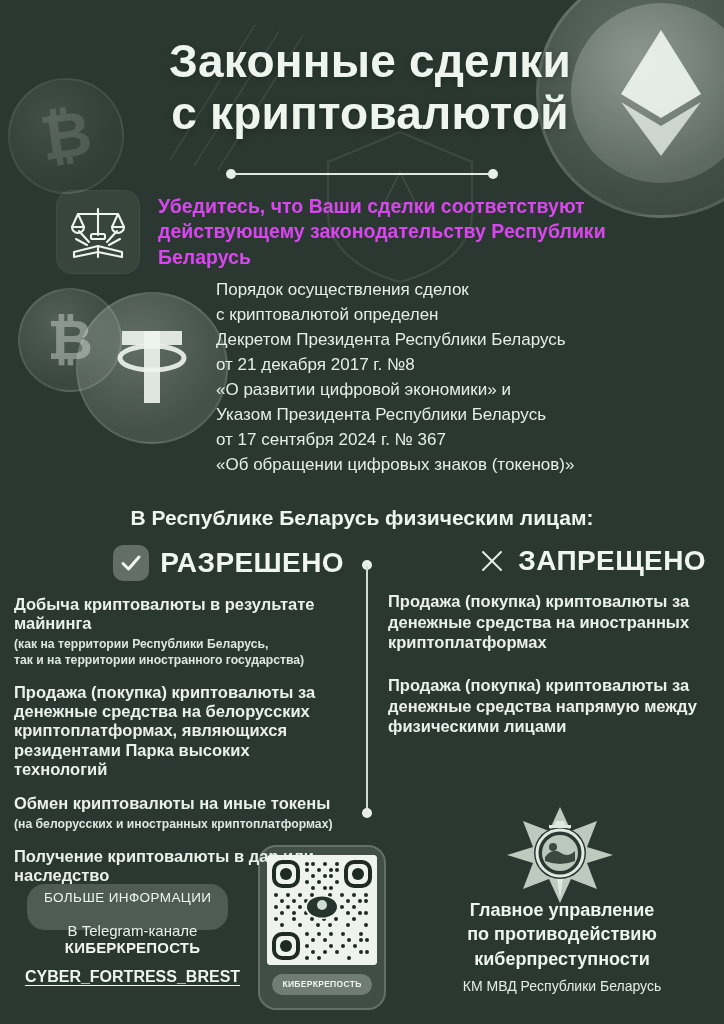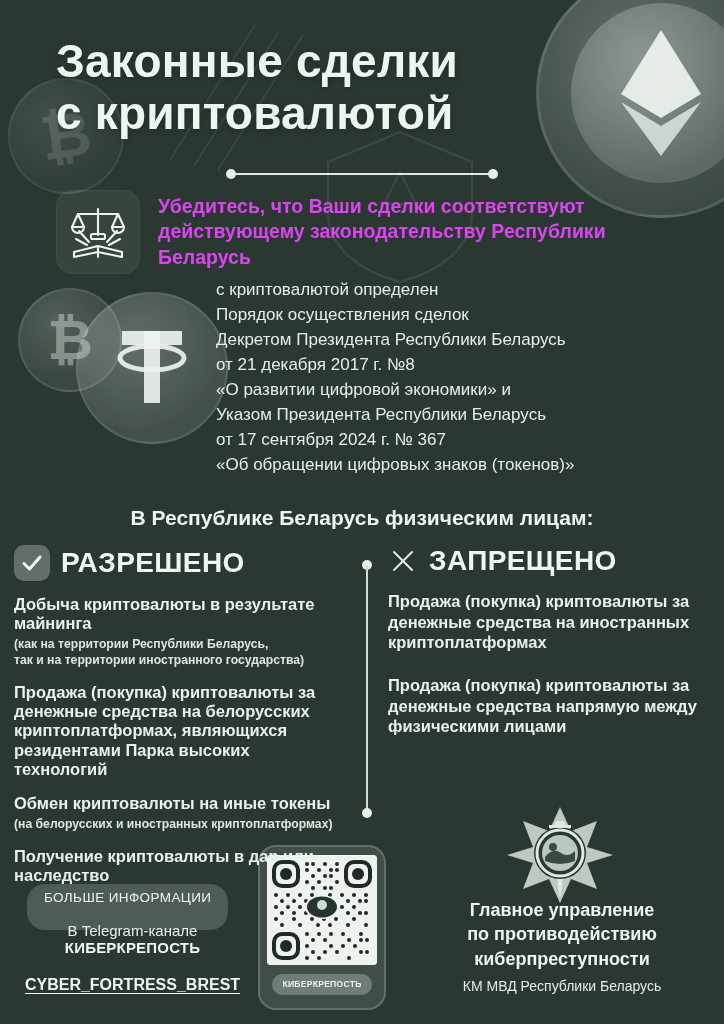--- a/index.html
+++ b/index.html
@@ -45,21 +45,21 @@
   .coin-usdt {
     width:152px; height:152px; left:76px; top:292px;
     background:radial-gradient(circle at 40% 34%, rgba(225,235,228,.30), rgba(225,235,228,.14) 66%);
     border:2px solid rgba(225,235,228,.12);
   }
 
   .streaks { position:absolute; left:160px; top:20px; width:200px; height:150px; opacity:.22; }
   .ghost-shield { position:absolute; left:300px; top:120px; width:200px; height:170px; opacity:.10; }
 
   
-  .title-wrap { position:absolute; left:16px; right:0; top:36px; text-align:left; padding:0 40px; }
+  .title-wrap { position:absolute; left:16px; right:0; top:36px; text-align:center; padding:0 40px; }
   .title {
     font-size:46px; font-weight:700; line-height:1.12; letter-spacing:.2px;
     color:#eef5ef; text-shadow:0 2px 6px rgba(0,0,0,.25);
   }
   .divider { position:absolute; left:50%; top:168px; transform:translateX(-50%); width:272px; height:12px; }
   .divider .bar { position:absolute; left:8px; right:8px; top:5px; height:2px; background:#dfe9e1; }
   .divider .dot { position:absolute; top:1px; width:10px; height:10px; border-radius:50%; background:#e8efe9; }
   .divider .dot.l { left:0; } .divider .dot.r { right:0; }
 
   
@@ -75,21 +75,21 @@
   .legal { position:absolute; left:216px; top:278px; right:30px; font-size:17px; line-height:1.47; color:#e6eee8; font-weight:500; }
 
   
   .section-head { position:absolute; left:0; right:0; top:506px; text-align:center; font-size:21px; font-weight:700; color:#eef5ef; }
 
   
   .cols { position:absolute; left:0; right:0; top:545px; display:flex; }
   .col { width:50%; padding:0 18px 0 14px; }
   .col.right { padding-left:26px; }
 
-  .col-head { display:flex; align-items:center; gap:11px; margin-bottom:14px; }
+  .col-head { display:flex; align-items:center; gap:11px; margin-bottom:14px;justify-content:flex-end; }
   .badge-check {
     width:36px; height:36px; border-radius:10px; flex:0 0 36px;
     background:rgba(225,235,228,.30); display:flex; align-items:center; justify-content:center;
   }
   .x-icon { width:30px; height:30px; flex:0 0 30px; display:flex; align-items:center; justify-content:center; }
   .col-title { font-size:28px; font-weight:800; letter-spacing:.4px; color:#eff6f0; }
 
   .item { margin-bottom:15px; }
   .item-main { font-size:16.5px; font-weight:600; line-height:1.17; color:#e9f1ea; }
   .item-sub { font-size:12.2px; font-weight:600; line-height:1.32; color:#dde7df; margin-top:2px; }
@@ -102,21 +102,21 @@
   .vdivider .vdot.t { top:0; } .vdivider .vdot.b { bottom:0; }
 
   
   .info-pill {
     position:absolute; left:27px; top:884px; padding:6px 17px 25px; border-radius:18px;
     background:rgba(225,235,228,.20); font-size:13.5px; font-weight:400; letter-spacing:.4px; color:#eef5ef;
   }
   .tg-block { position:absolute; left:10px; top:922px; width:245px; text-align:center; }
   .tg-line1 { font-size:15px; font-weight:400; color:#e9f1ea; }
   .tg-line2 { font-size:15px; font-weight:800; color:#eef5ef; letter-spacing:.2px; }
-  .tg-link { display:inline-block; margin-top:20px; font-size:16px; font-weight:600; color:#eef5ef; text-decoration:underline; text-underline-offset:3px; }
+  .tg-link { display:inline-block; margin-top:12px; font-size:16px; font-weight:600; color:#eef5ef; text-decoration:underline; text-underline-offset:3px; }
 
   
   .qr-card {
     position:absolute; left:258px; top:845px; width:128px; height:165px; border-radius:18px;
     background:rgba(225,235,228,.12); border:2px solid rgba(225,235,228,.22);
     display:flex; flex-direction:column; align-items:center; padding-top:8px;
   }
   .qr-inner { width:110px; height:110px; background:#eef3ee; border-radius:4px; position:relative; overflow:hidden; }
   .qr-pill {
     margin-top:9px; padding:5px 10px 6px; border-radius:12px;
@@ -198,22 +198,22 @@
         <line x1="9" y1="38" x2="20" y2="44"></line>
         <line x1="53" y1="38" x2="42" y2="44"></line>
         <path d="M31 45 L7 51 v5 l24 -5 24 5 v-5 Z"></path>
         <line x1="31" y1="45" x2="31" y2="56"></line>
       </svg>
     </div>
     <div class="notice-text">Убедитесь, что Ваши сделки соответствуют действующему законодательству Республики Беларусь</div>
   </div>
 
   <div class="legal">
+    <div>Порядок осуществления сделок</div>
     <div>с криптовалютой определен</div>
-    <div>Порядок осуществления сделок</div>
     <div>Декретом Президента Республики Беларусь</div>
     <div>от 21 декабря 2017 г. №8</div>
     <div>«О развитии цифровой экономики» и</div>
     <div>Указом Президента Республики Беларусь</div>
     <div>от 17 сентября 2024 г. № 367</div>
     <div>«Об обращении цифровых знаков (токенов)»</div>
   </div>
 
   <div class="section-head">В Республике Беларусь физическим лицам:</div>
 

